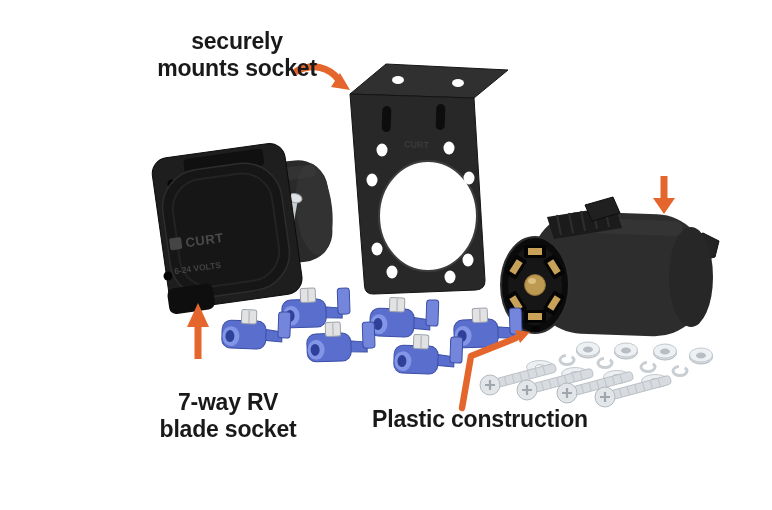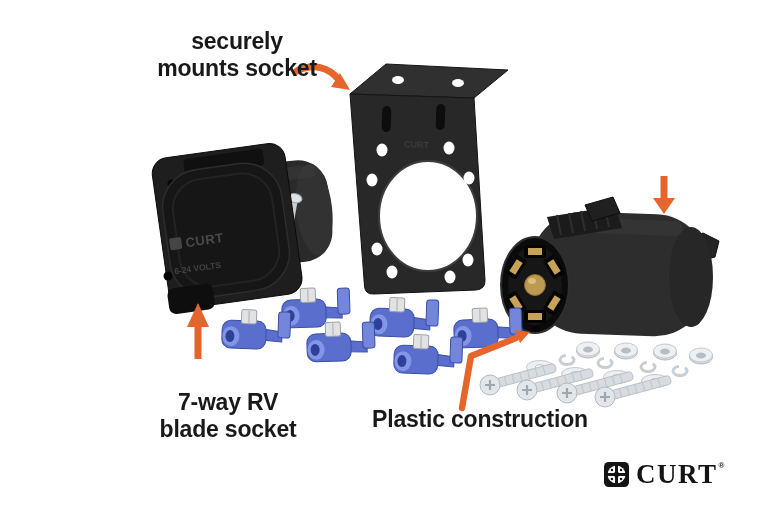--- a/index.html
+++ b/index.html
@@ -219,28 +219,14 @@
 
   <div class="callout" id="callout-output">
     <div>7-way RV</div>
     <div>blade socket</div>
   </div>
 
   <div class="callout" id="callout-plastic">
     <div>Plastic construction</div>
   </div>
 
-  <div id="brand-logo">
-    <svg width="25" height="25" viewBox="0 0 24 24">
-      <rect x="0" y="0" width="24" height="24" rx="4.5" fill="#141414"></rect>
-      <circle cx="12" cy="12" r="8.6" fill="#ffffff"></circle>
-      <rect x="10.6" y="2" width="2.8" height="20" fill="#141414"></rect>
-      <rect x="2" y="10.6" width="20" height="2.8" fill="#141414"></rect>
-      <circle cx="12" cy="12" r="2.6" fill="#141414"></circle>
-      <circle cx="7.6" cy="7.6" r="1.2" fill="#141414"></circle>
-      <circle cx="16.4" cy="7.6" r="1.2" fill="#141414"></circle>
-      <circle cx="7.6" cy="16.4" r="1.2" fill="#141414"></circle>
-      <circle cx="16.4" cy="16.4" r="1.2" fill="#141414"></circle>
-    </svg>
-    <div id="brand-word"><span>CURT</span><span id="brand-reg">®</span></div>
-  </div>
 
 </div>
 
 </body></html>

